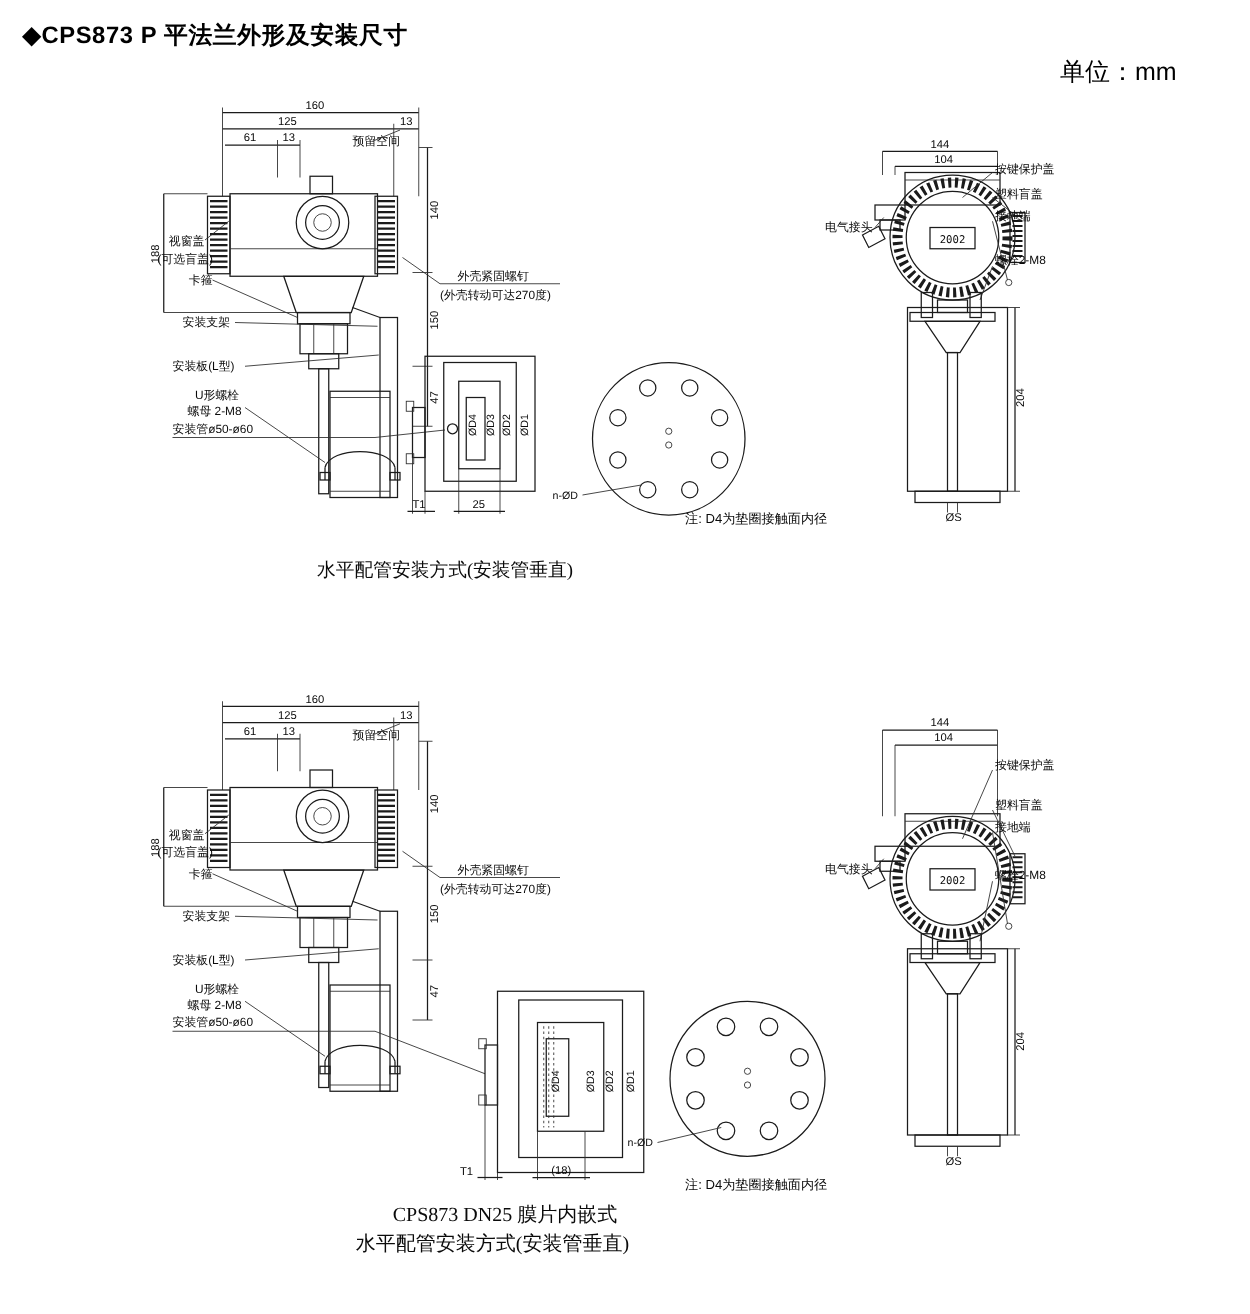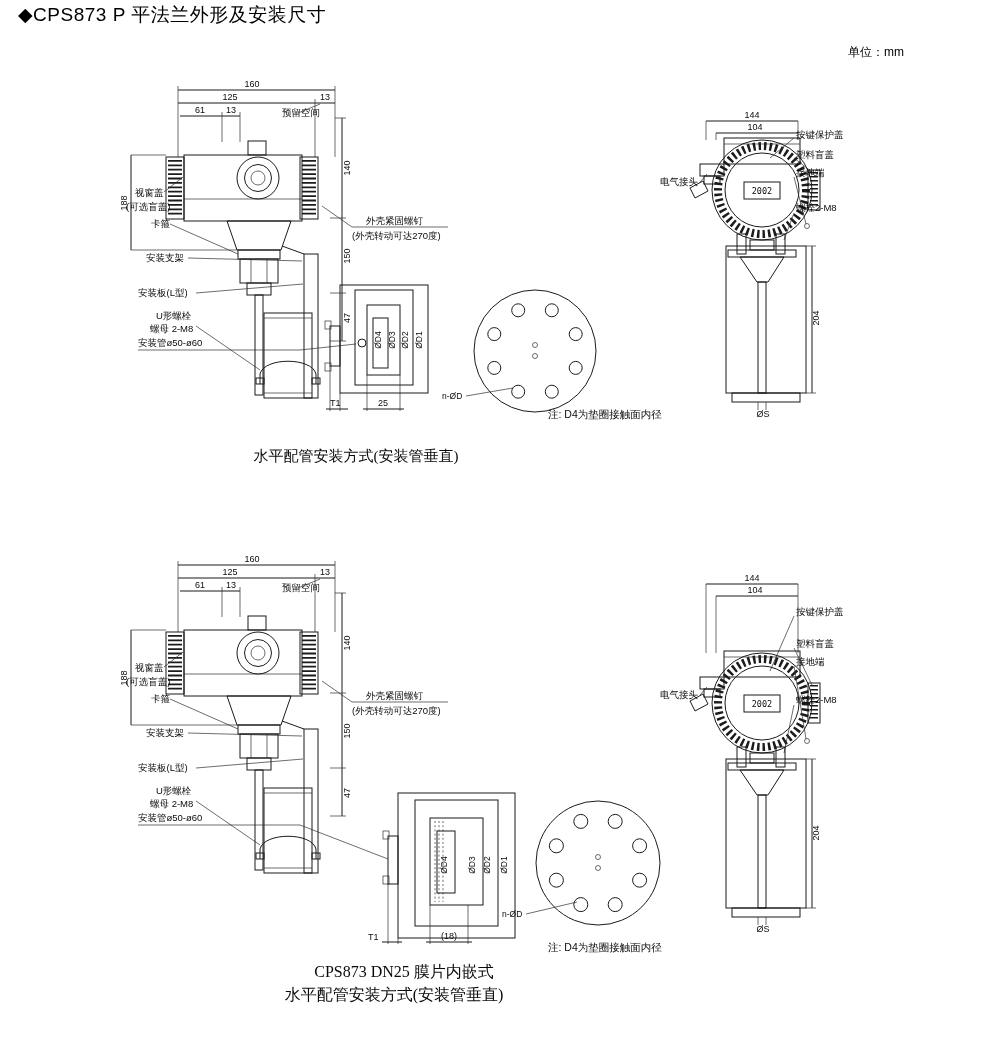--- a/index.html
+++ b/index.html
@@ -1,18 +1,18 @@
 <!DOCTYPE html>
 <html><head>
 <meta charset="utf-8">
 <style>
   html,body{margin:0;padding:0;background:#fff;}
   body{width:1000px;height:1051px;position:relative;font-family:"Liberation Sans",sans-serif;color:#000;overflow:hidden;}
-  .title{position:absolute;left:18px;top:2px;font-size:19px;font-weight:normal;letter-spacing:.5px;}
-  .unit{position:absolute;left:848px;top:44px;font-size:12px;}
+  .title{position:absolute;left:18px;top:15px;font-size:19px;font-weight:bold;letter-spacing:.5px;}
+  .unit{position:absolute;left:848px;top:44px;font-size:20px;}
   svg{position:absolute;left:0;}
   #g1{top:78px;} #g2{top:553px;}
   .ln{fill:none;stroke:#1b1b1b;stroke-width:1;}
   .tn{fill:none;stroke:#2e2e2e;stroke-width:.7;}
   .rib{fill:none;stroke:#1b1b1b;}
   text{fill:#0a0a0a;font-family:"Liberation Sans",sans-serif;}
   .lb{font-size:9.5px;} .dm{font-size:9px;} .sm{font-size:8.5px;}
   .nt{font-size:10.5px;} .lcd{font-size:8.5px;font-family:"DejaVu Sans Mono",monospace;}
   .cap{font-family:"Liberation Serif",serif;font-size:15px;}
   .cap2{font-family:"Liberation Serif",serif;font-size:16px;}

